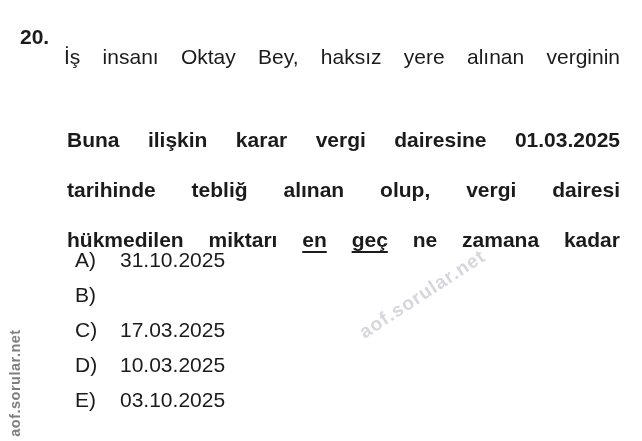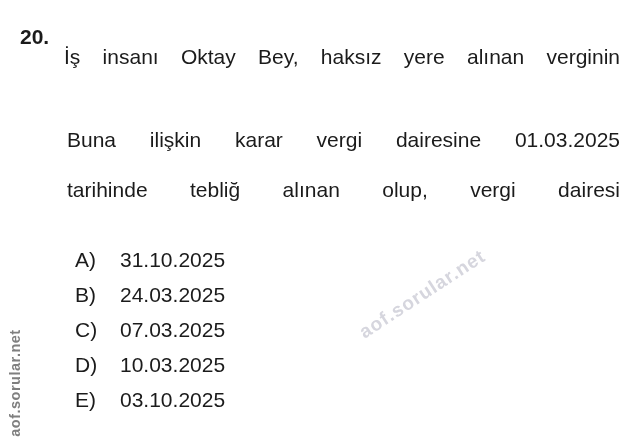--- a/index.html
+++ b/index.html
@@ -32,21 +32,21 @@
     font-size: 21px;
     line-height: 28px;
     word-spacing: 1px;
   }
   .bodyb {
     position: absolute;
     left: 67px;
     top: 105px;
     width: 553px;
     font-size: 21px;
-    font-weight: normal;
+    font-weight: bold;
     line-height: 30px;
   }
   .just {
     text-align: justify;
     text-align-last: justify;
     margin-top: 20px;
   }
   .u {
     text-decoration: underline;
     text-decoration-thickness: 2px;
@@ -107,34 +107,34 @@
 
   <div class="qnum">20.</div>
 
   <div class="intro">
     <div class="just">İş insanı Oktay Bey, haksız yere alınan verginin</div>
   </div>
 
   <div class="bodyb">
     <div class="just">Buna ilişkin karar vergi dairesine 01.03.2025</div>
     <div class="just">tarihinde tebliğ alınan olup, vergi dairesi</div>
+    <div class="just"><span>hükmedilen miktarı </span><span class="u">en</span><span> </span><span class="u">geç</span><span> ne zamana kadar</span></div>
   </div>
 
   <div class="options">
     <div class="opt">
       <span class="letter">A)</span>
       <span>31.10.2025</span>
     </div>
     <div class="opt">
       <span class="letter">B)</span>
-      <span>24.03.2025</span>
     </div>
     <div class="opt">
       <span class="letter">C)</span>
-      <span>07.03.2025</span>
+      <span>17.03.2025</span>
     </div>
     <div class="opt">
       <span class="letter">D)</span>
       <span>10.03.2025</span>
     </div>
     <div class="opt">
       <span class="letter">E)</span>
       <span>03.10.2025</span>
     </div>
   </div>

